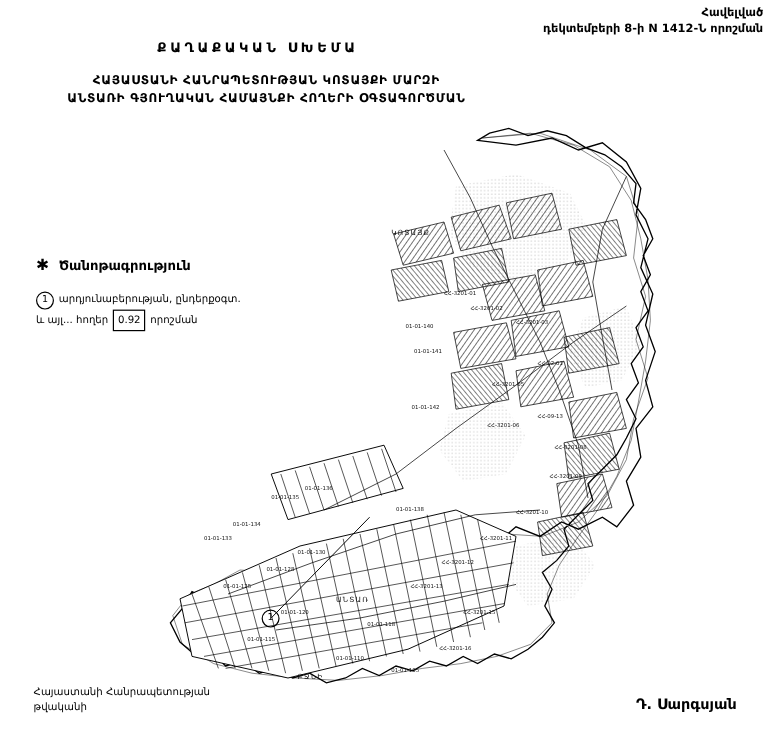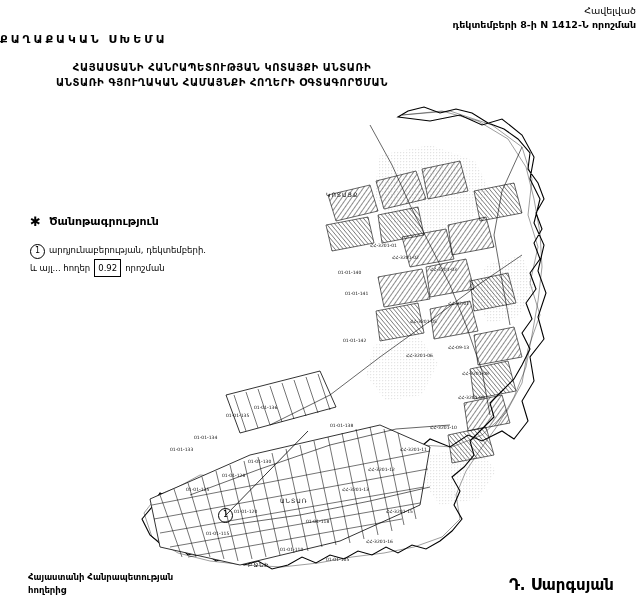--- a/index.html
+++ b/index.html
@@ -27,28 +27,29 @@
   .approval {
     position: absolute;
     right: 8px;
     top: 4px;
     text-align: right;
     font-size: 9.5px;
     font-weight: bold;
     line-height: 1.45;
     white-space: nowrap;
   }
-  .approval .line1 { font-weight: normal; }
+  .approval .line1 { font-weight: bold; }
 
   
   .title-main {
     position: absolute;
     left: 0;
     top: 33px;
     width: 430px;
+    text-align: center;
     font-size: 11px;
     font-weight: bold;
     letter-spacing: 3px;
   }
   .title-sub {
     position: absolute;
     left: 0;
     top: 60px;
     width: 444px;
     text-align: center;
@@ -103,28 +104,28 @@
     padding: 0 3px;
     font-size: 8.5px;
   }
 
   
   .sign-left {
     position: absolute;
     left: 28px;
     bottom: 14px;
     font-size: 8.5px;
-    font-weight: bold;
+    font-weight: normal;
     line-height: 1.6;
   }
   .sign-right {
     position: absolute;
     right: 30px;
     bottom: 18px;
-    font-size: 15px;
+    font-size: 12px;
     font-weight: bold;
   }
 
   
   .map-wrap {
     position: absolute;
     left: 130px;
     top: 95px;
     width: 500px;
     height: 480px;
@@ -161,33 +162,33 @@
 
 <div class="page">
 
   <div class="approval">
     <div class="line1">Հավելված</div>
     <div>դեկտեմբերի 8-ի N 1412-Ն որոշման</div>
   </div>
 
   <div class="title-main">ՔԱՂԱՔԱԿԱՆ ՍԽԵՄԱ</div>
   <div class="title-sub">
-    <div>ՀԱՅԱՍՏԱՆԻ ՀԱՆՐԱՊԵՏՈՒԹՅԱՆ ԿՈՏԱՅՔԻ ԱՆՏԱՌԻ</div>
+    <div>ՀԱՅԱՍՏԱՆԻ ՀԱՆՐԱՊԵՏՈՒԹՅԱՆ ԿՈՏԱՅՔԻ ՄԱՐԶԻ</div>
     <div>ԱՆՏԱՌԻ ԳՅՈՒՂԱԿԱՆ ՀԱՄԱՅՆՔԻ ՀՈՂԵՐԻ ՕԳՏԱԳՈՐԾՄԱՆ</div>
   </div>
 
   <div class="legend">
     <div class="legend-title">
       <span class="legend-star">✱</span>
       <span>Ծանոթագրություն</span>
     </div>
     <div class="legend-body">
       <div class="legend-row">
         <span class="circle-marker">1</span>
-        <span>արդյունաբերության, դեկտեմբերի.</span>
+        <span>արդյունաբերության, ընդերքօգտ.</span>
       </div>
       <div class="legend-row">
         <span>և այլ... հողեր</span>
         <span class="legend-area">0.92</span>
         <span>որոշման</span>
       </div>
     </div>
   </div>
 
   <div class="map-wrap">
@@ -355,17 +356,17 @@
     <div class="map-label" style="left:236px; top:444px;">ՀՀ-3201-16</div>
     <div class="map-label" style="left:150px; top:452px;">01-01-110</div>
     <div class="map-label" style="left:118px; top:466px; font-size:6px; letter-spacing:1px;">ԲՋՆԻ</div>
     <div class="map-label" style="left:196px; top:462px;">01-01-105</div>
 
     <div class="pointer-circle" style="left:88px; top:413px;">1</div>
   </div>
 
   <div class="sign-left">
     <div>Հայաստանի Հանրապետության</div>
-    <div>հողերից</div>
+    <div>թվականի</div>
   </div>
   <div class="sign-right">Դ. Սարգսյան</div>
 
 </div>
 
 </body></html>

